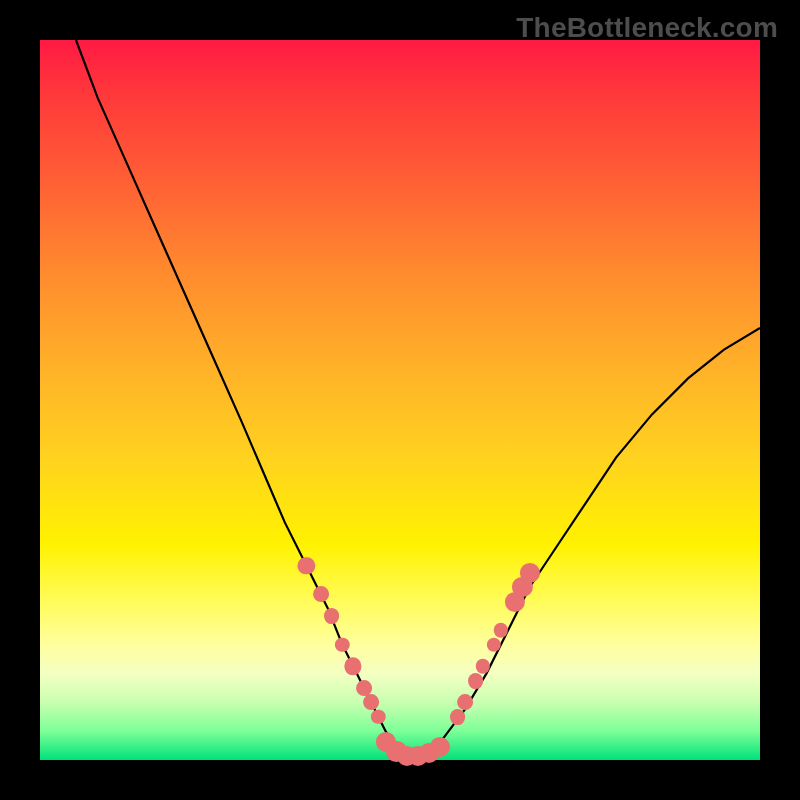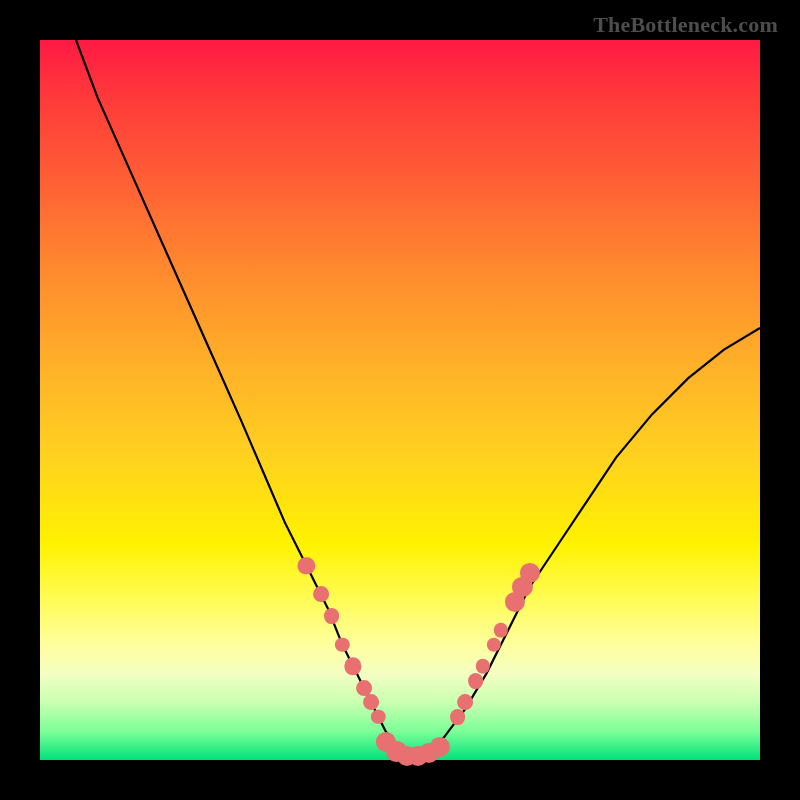--- a/index.html
+++ b/index.html
@@ -29,22 +29,22 @@
       #f4ffc2 88%,
       #c9ffb0 92%,
       #7dff98 96%,
       #00e27a 100%
     );
   }
   .watermark {
     position: absolute;
     top: 12px;
     right: 22px;
-    font-family: Liberation Serif, serif;
-    font-size: 22px;
+    font-family: Liberation Sans, sans-serif;
+    font-size: 28px;
     font-weight: 600;
     color: #4d4d4d;
     letter-spacing: 0.2px;
   }
   .curve-layer {
     position: absolute;
     left: 0; top: 0;
     width: 720px; height: 720px;
     pointer-events: none;
   }

